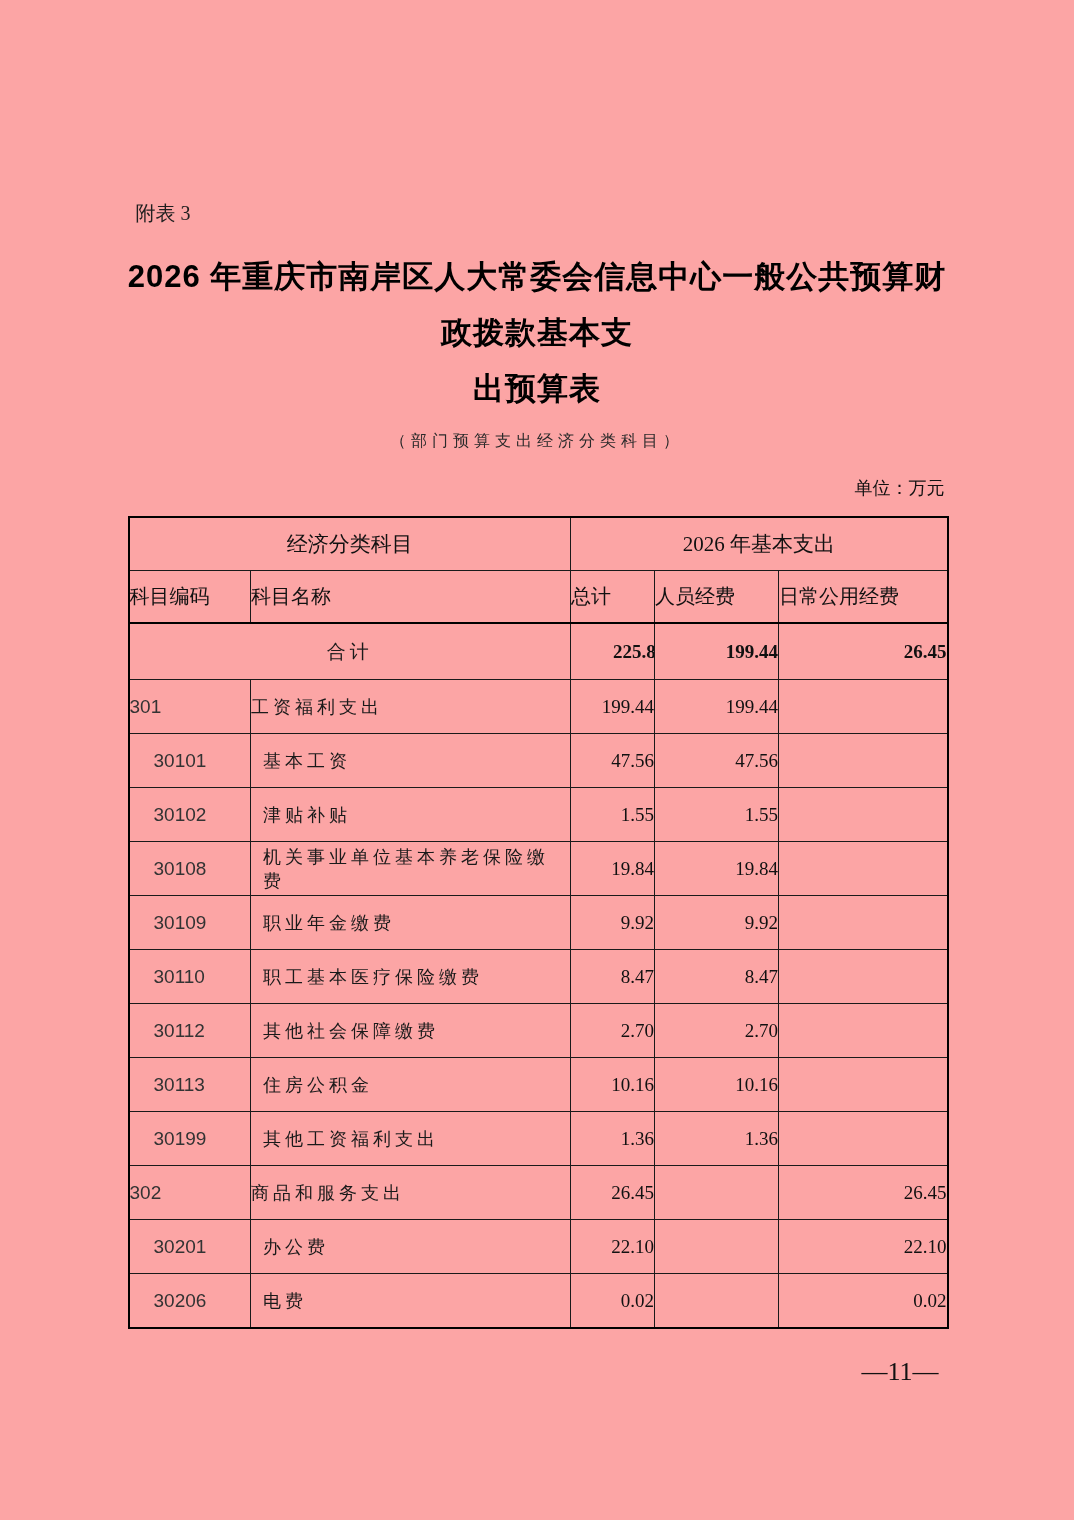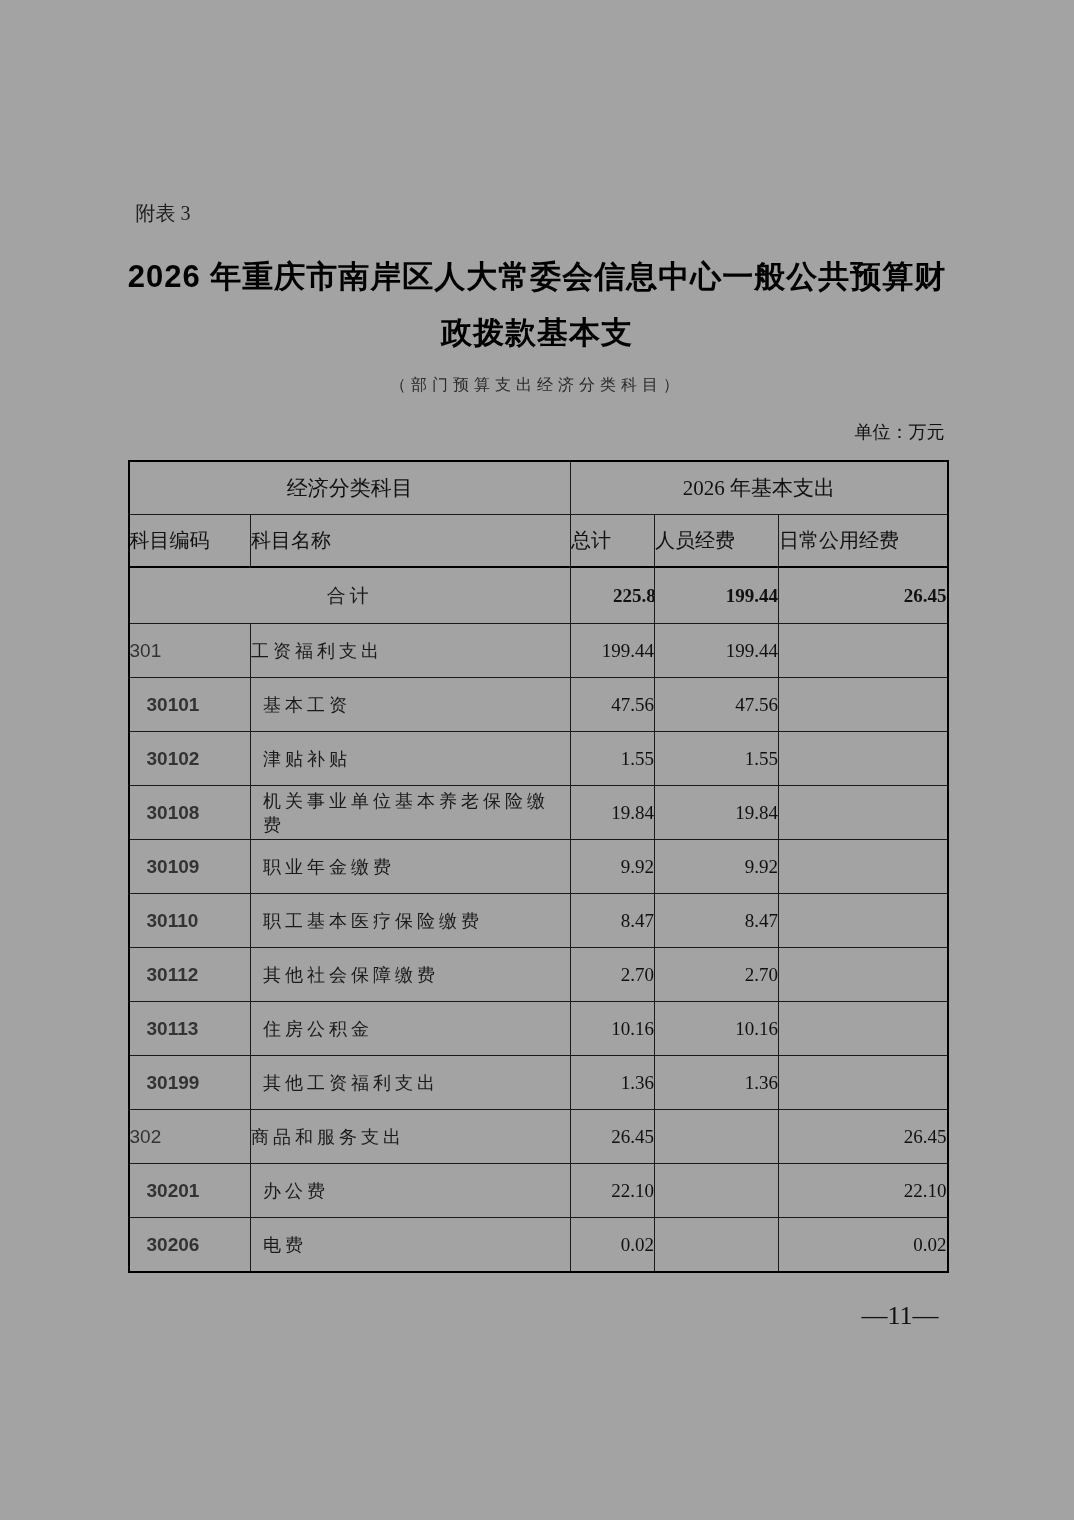--- a/index.html
+++ b/index.html
@@ -6,21 +6,21 @@
     margin: 0;
     padding: 0;
     background: #ffffff;
     color: #1a1a1a;
     font-family: "Liberation Serif", serif;
   }
   .page {
     position: relative;
     width: 1074px;
     height: 1520px;
-    background: #a3a3a3;
+    background: #fca5a5;
     overflow: hidden;
   }
   .content {
     width: 819px;
     margin: 0 auto;
     padding-top: 200px;
   }
   .doc-tag {
     margin-left: 8px;
     font-size: 20px;
@@ -105,41 +105,42 @@
     color: #333333;
     padding-left: 8px;
   }
   td.name {
     font-family: "Liberation Serif", serif;
     font-size: 18px;
     letter-spacing: 4px;
     color: #1a1a1a;
     padding-left: 9px;
   }
-  tr.lvl2 td.code { padding-left: 17px; font-weight: bold; }
+  tr.lvl2 td.code { padding-left: 24px; }
   tr.lvl2 td.name { padding-left: 12px; }
   .page-footer {
     margin-top: 28px;
     text-align: right;
     padding-right: 8px;
     font-family: "Liberation Serif", serif;
     font-size: 26px;
     color: #111111;
   }
 </style>
 </head>
 <body>
 
 <div class="page">
   <div class="content">
 
     <div class="doc-tag">附表 3</div>
 
     <div class="doc-title">
       <div>2026 年重庆市南岸区人大常委会信息中心一般公共预算财政拨款基本支</div>
+      <div>出预算表</div>
     </div>
 
     <div class="doc-subtitle">（部门预算支出经济分类科目）</div>
 
     <div class="unit-row">单位：万元</div>
 
     <table class="budget">
       <colgroup>
         <col style="width:122px">
         <col style="width:320px">

